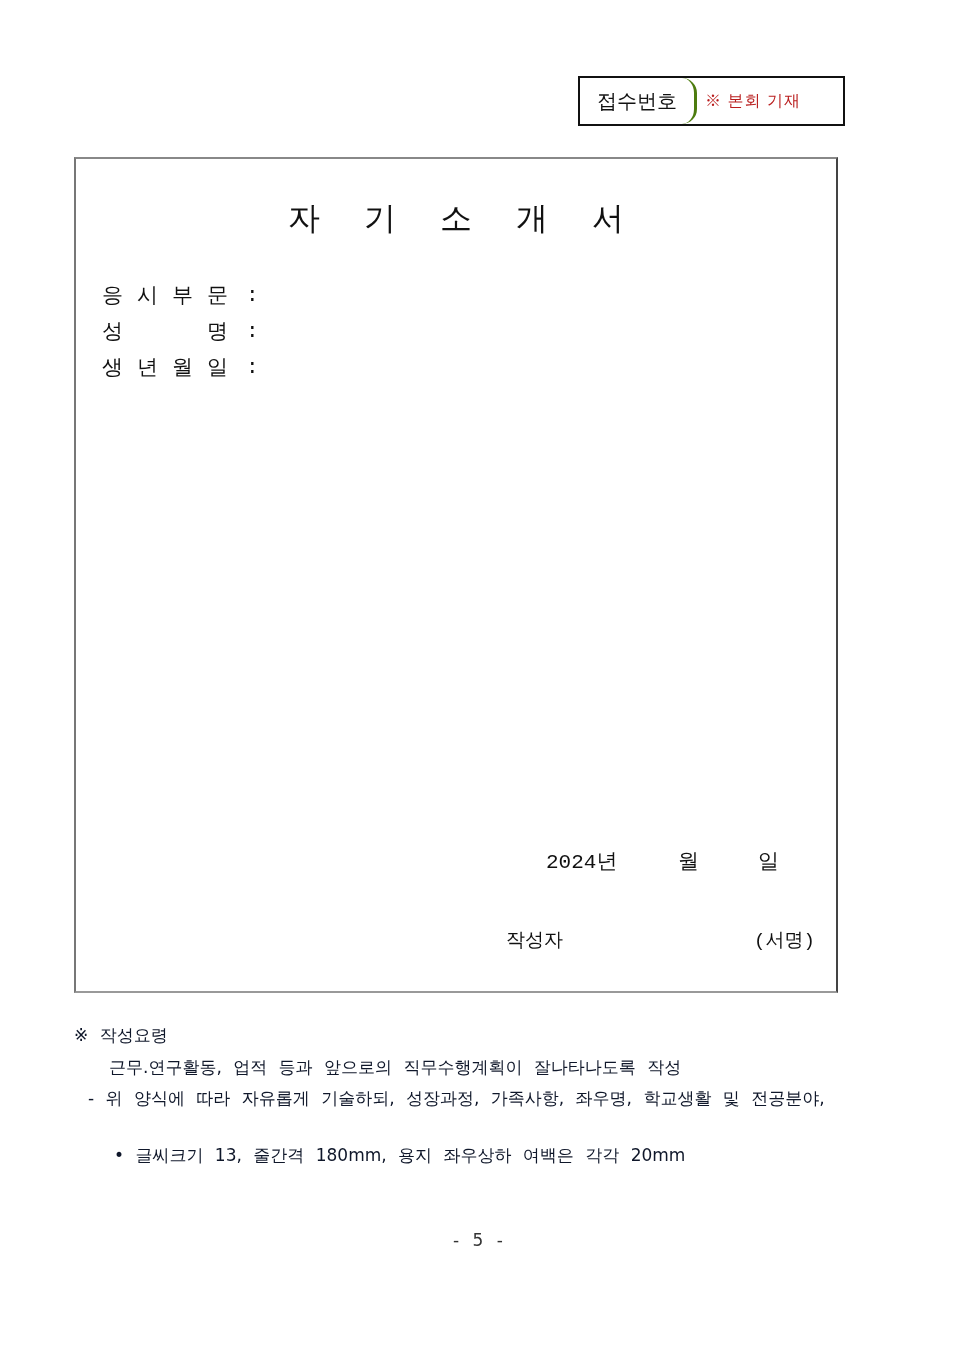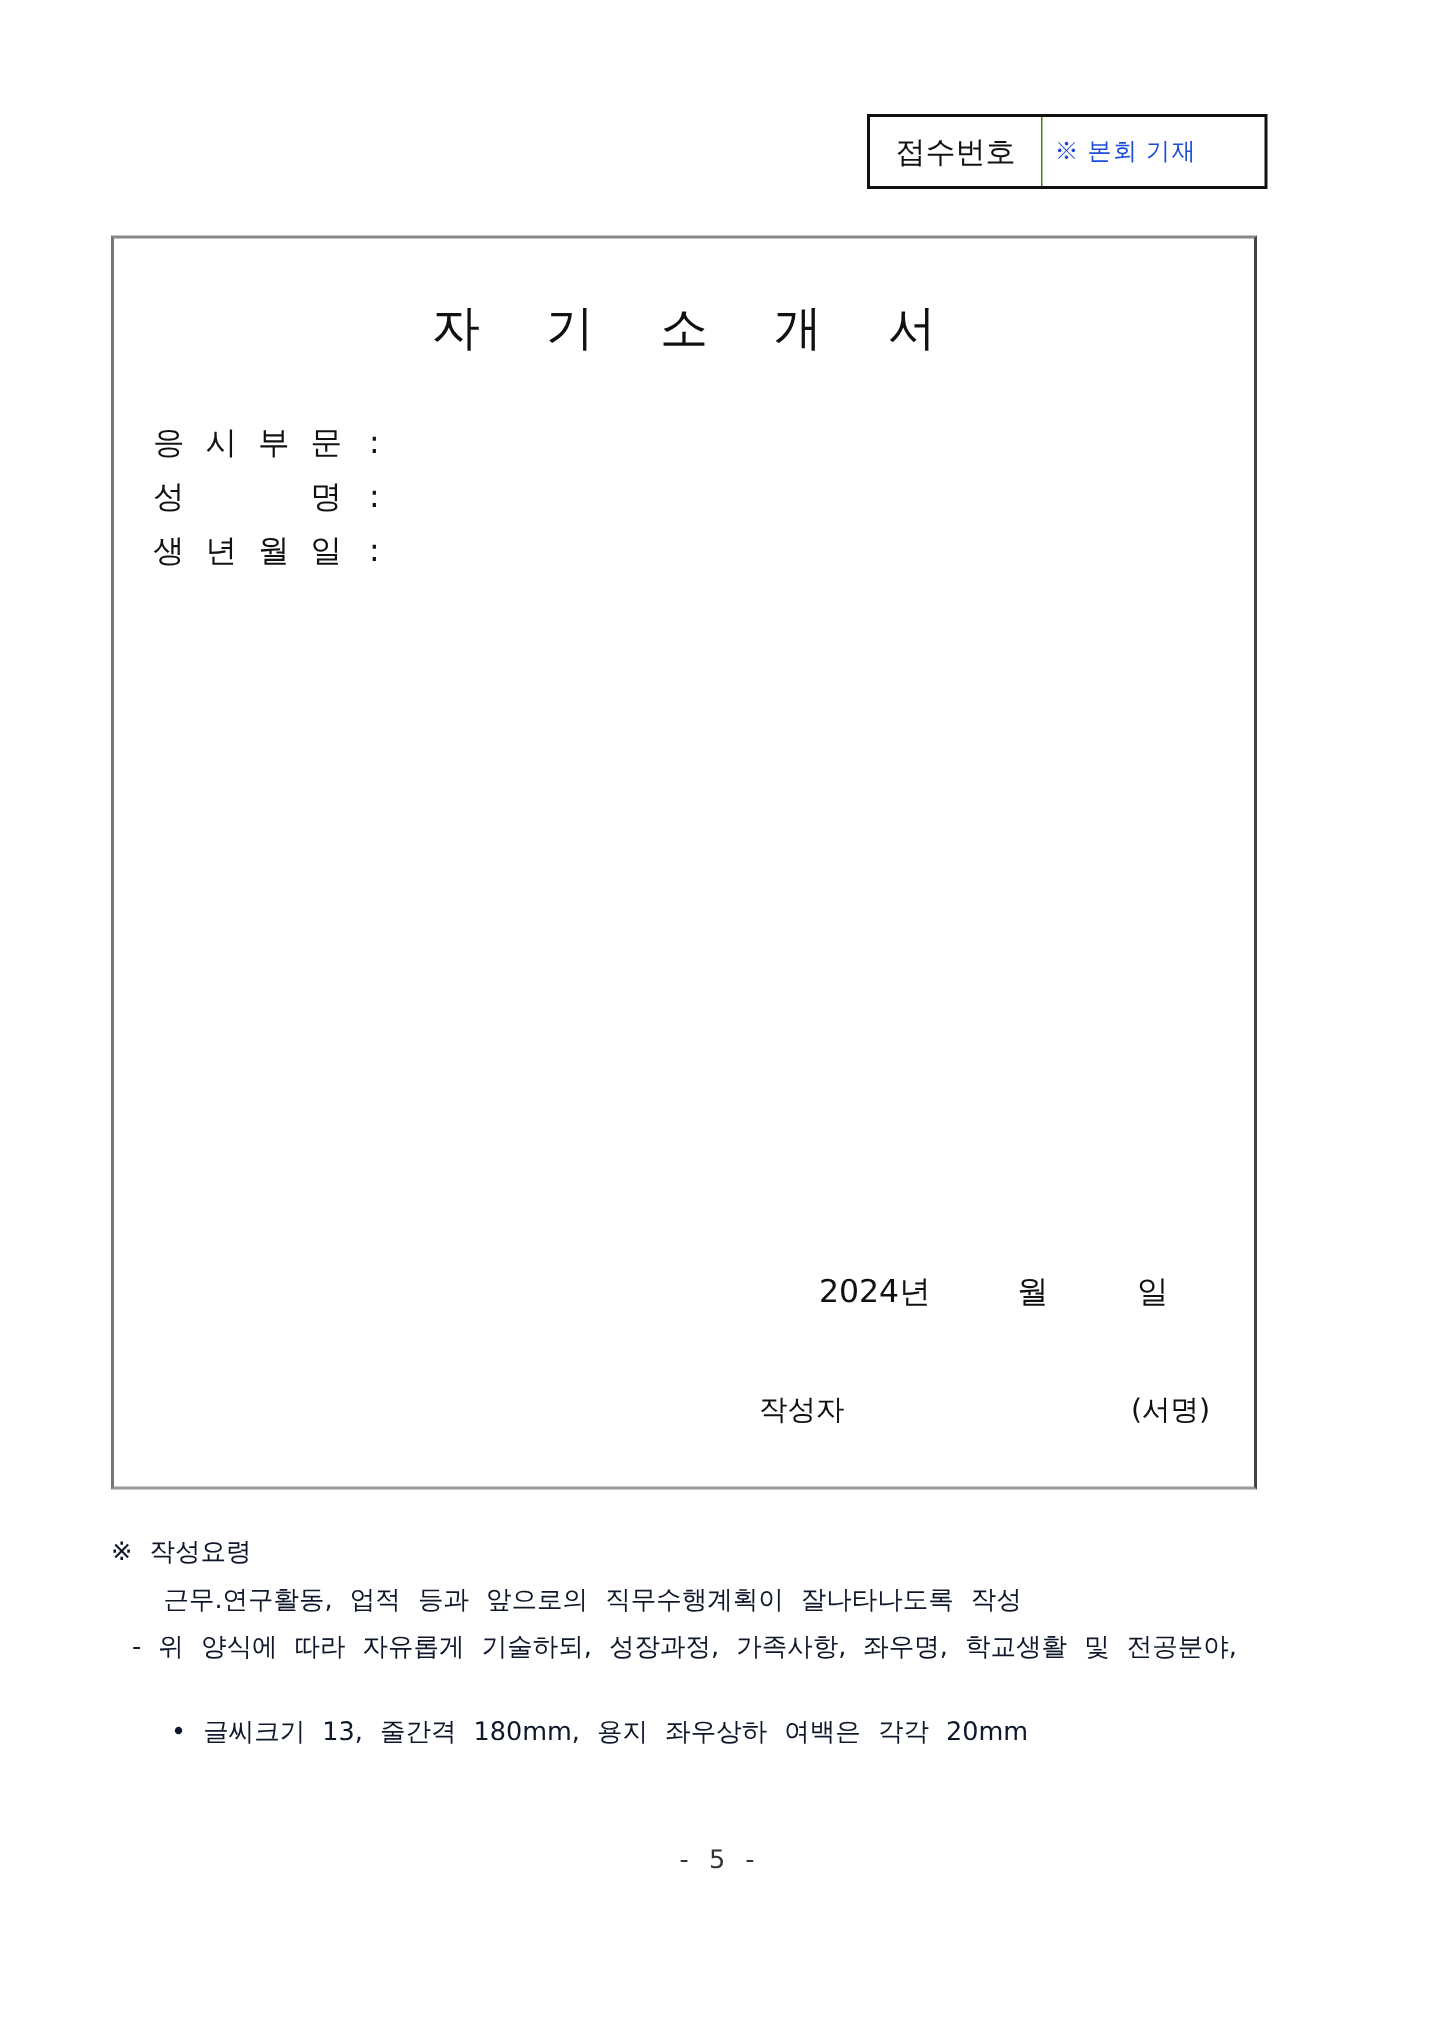--- a/index.html
+++ b/index.html
@@ -6,35 +6,36 @@
     body {
       width: 960px; height: 1359px; position: relative; overflow: hidden;
       font-family: "DejaVu Sans", "Liberation Sans", sans-serif;
       color: #111111;
     }
     .stamp {
       position: absolute; left: 578px; top: 76px; width: 267px; height: 50px;
       border: 2px solid #111; box-sizing: border-box; display: flex;
     }
     .stamp-label {
-      width: 114px; border-right: 1px solid #4d7c0f; display: flex;
+      width: 114px; border-right: 3px solid #4d7c0f; display: flex;
       align-items: center; justify-content: center;
       font-family: Liberation Sans, sans-serif;
-      font-size: 20px; color: #111;
+      font-size: 20px; color: #111; border-radius: 15px;
     }
     .stamp-value {
       flex: 1; display: flex; align-items: center; padding-left: 8px;
-      font-family: Liberation Serif, serif;
-      font-size: 16px; color: #1d4ed8; letter-spacing: 1px;
+      font-family: Liberation Sans, sans-serif;
+      font-size: 16px; color: #b91c1c; letter-spacing: 1px;
     }
     .main-box {
       position: absolute; left: 74px; top: 157px; width: 764px; height: 836px;
       border-left: 2px solid #777; border-top: 2px solid #888;
       border-right: 2px solid #444; border-bottom: 2px solid #999;
       box-sizing: border-box;
+      font-family: Liberation Mono, monospace;
     }
     .title {
       position: absolute; left: 0; right: 0; top: 38px; text-align: center;
       font-size: 32px; letter-spacing: 0;
     }
     .title span { display: inline-block; margin: 0 22px; }
     .fields { position: absolute; left: 26px; top: 118px; }
     .field-row {
       display: flex; align-items: center; height: 36px; font-size: 21px;
     }

